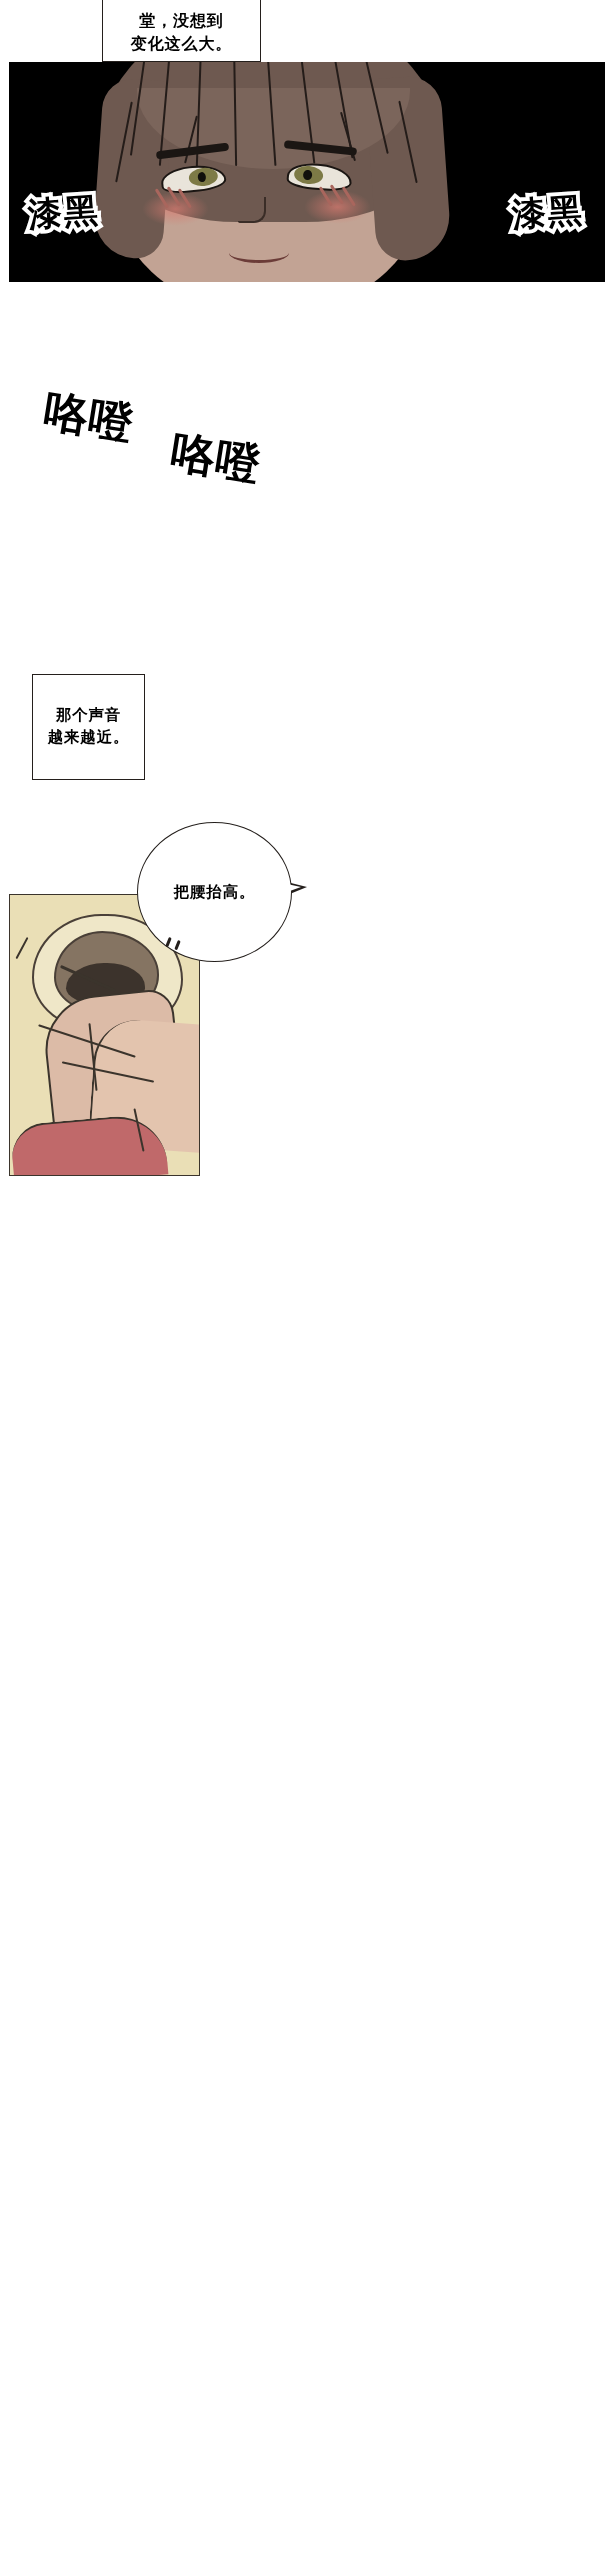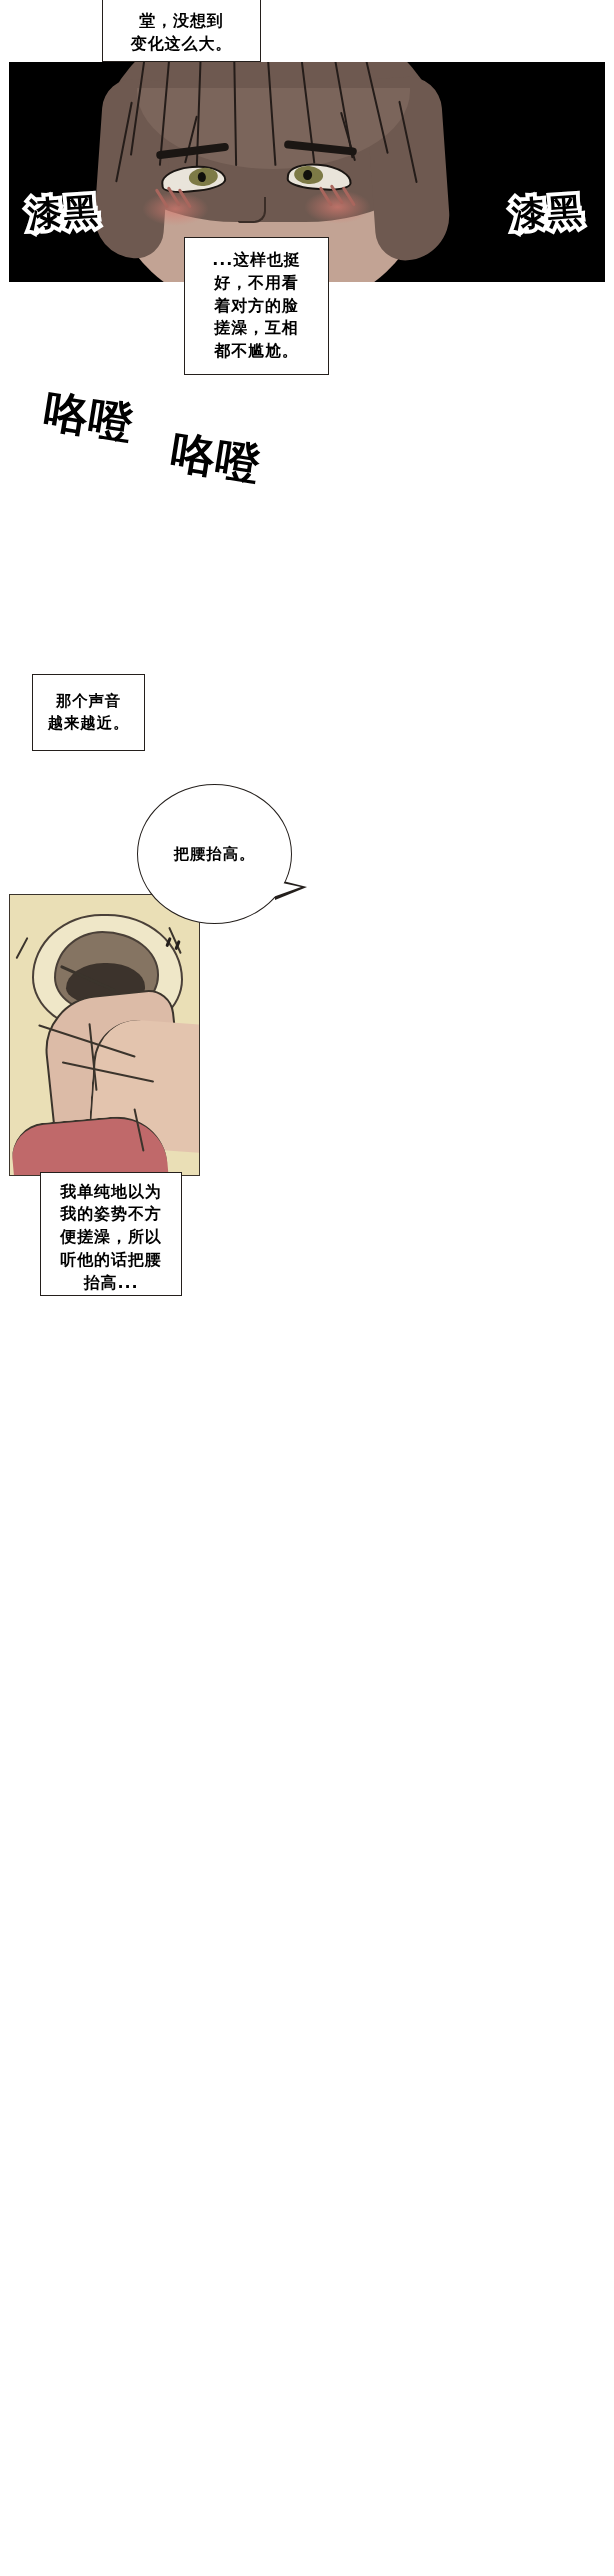--- a/index.html
+++ b/index.html
@@ -232,21 +232,21 @@
     top: 519px;
     width: 117px;
     height: 108px;
     font-size: 15.4px;
   }
   
   #cap-closer {
     left: 32px;
     top: 674px;
     width: 113px;
-    height: 77px;
+    height: 106px;
     font-size: 15.4px;
   }
   
   #cap-bottom {
     left: 40px;
     top: 1172px;
     width: 142px;
     height: 124px;
     font-size: 16px;
     align-items: flex-start;
@@ -262,21 +262,21 @@
     white-space: nowrap;
     letter-spacing: 0.9px;
   }
   #sfx-step-1 { left: 44px; top: 388px; transform: rotate(9deg); }
   #sfx-step-2 { left: 171px; top: 429px; transform: rotate(9deg); }
 
   
   .balloon {
     position: absolute;
     left: 137px;
-    top: 784px;
+    top: 822px;
     width: 155px;
     height: 140px;
     background: #ffffff;
     border: 1.7px solid #241f1c;
     border-radius: 50%;
     display: flex;
     align-items: center;
     justify-content: center;
     box-sizing: border-box;
     z-index: 6;
@@ -477,25 +477,20 @@
       <div class="mouth"></div>
     </div>
 
     <div class="sfx-dark l">漆黑</div>
     <div class="sfx-dark r">漆黑</div>
   </div>
 
   <div class="cap" id="cap-top">堂，没想到
 变化这么大。</div>
 
-  <div class="cap" id="cap-shower">...这样也挺
-好，不用看
-着对方的脸
-搓澡，互相
-都不尴尬。</div>
 
   <div class="sfx-step" id="sfx-step-1">咯噔</div>
   <div class="sfx-step" id="sfx-step-2">咯噔</div>
 
 
   <div class="cap" id="cap-closer">那个声音
 越来越近。</div>
 
   <div class="balloon-tail"></div>
   <div class="balloon">
@@ -518,23 +513,18 @@
 
     <div class="bath-line" style="left:25.6px;top:145px;width:102px;height:1.7px;transform:rotate(18deg);"></div>
     <div class="bath-line" style="left:51px;top:176px;width:94px;height:1.7px;transform:rotate(12deg);"></div>
     <div class="bath-line" style="left:82px;top:128px;width:1.7px;height:68px;transform:rotate(-6deg);"></div>
     <div class="bath-line" style="left:48px;top:82px;width:60px;height:2.6px;transform:rotate(24deg);"></div>
     <div class="bath-line" style="left:10.2px;top:41px;width:1.7px;height:24px;transform:rotate(28deg);"></div>
     <div class="bath-line" style="left:164px;top:31px;width:1.7px;height:29px;transform:rotate(-24deg);"></div>
     <div class="bath-line" style="left:128px;top:213px;width:1.7px;height:44px;transform:rotate(-12deg);"></div>
   </div>
 
-  <div class="cap" id="cap-bottom">我单纯地以为
-我的姿势不方
-便搓澡，所以
-听他的话把腰
-抬高...</div>
 
   <div class="rail l"></div>
   <div class="rail r"></div>
 
 </div>
 
 
 </body></html>

